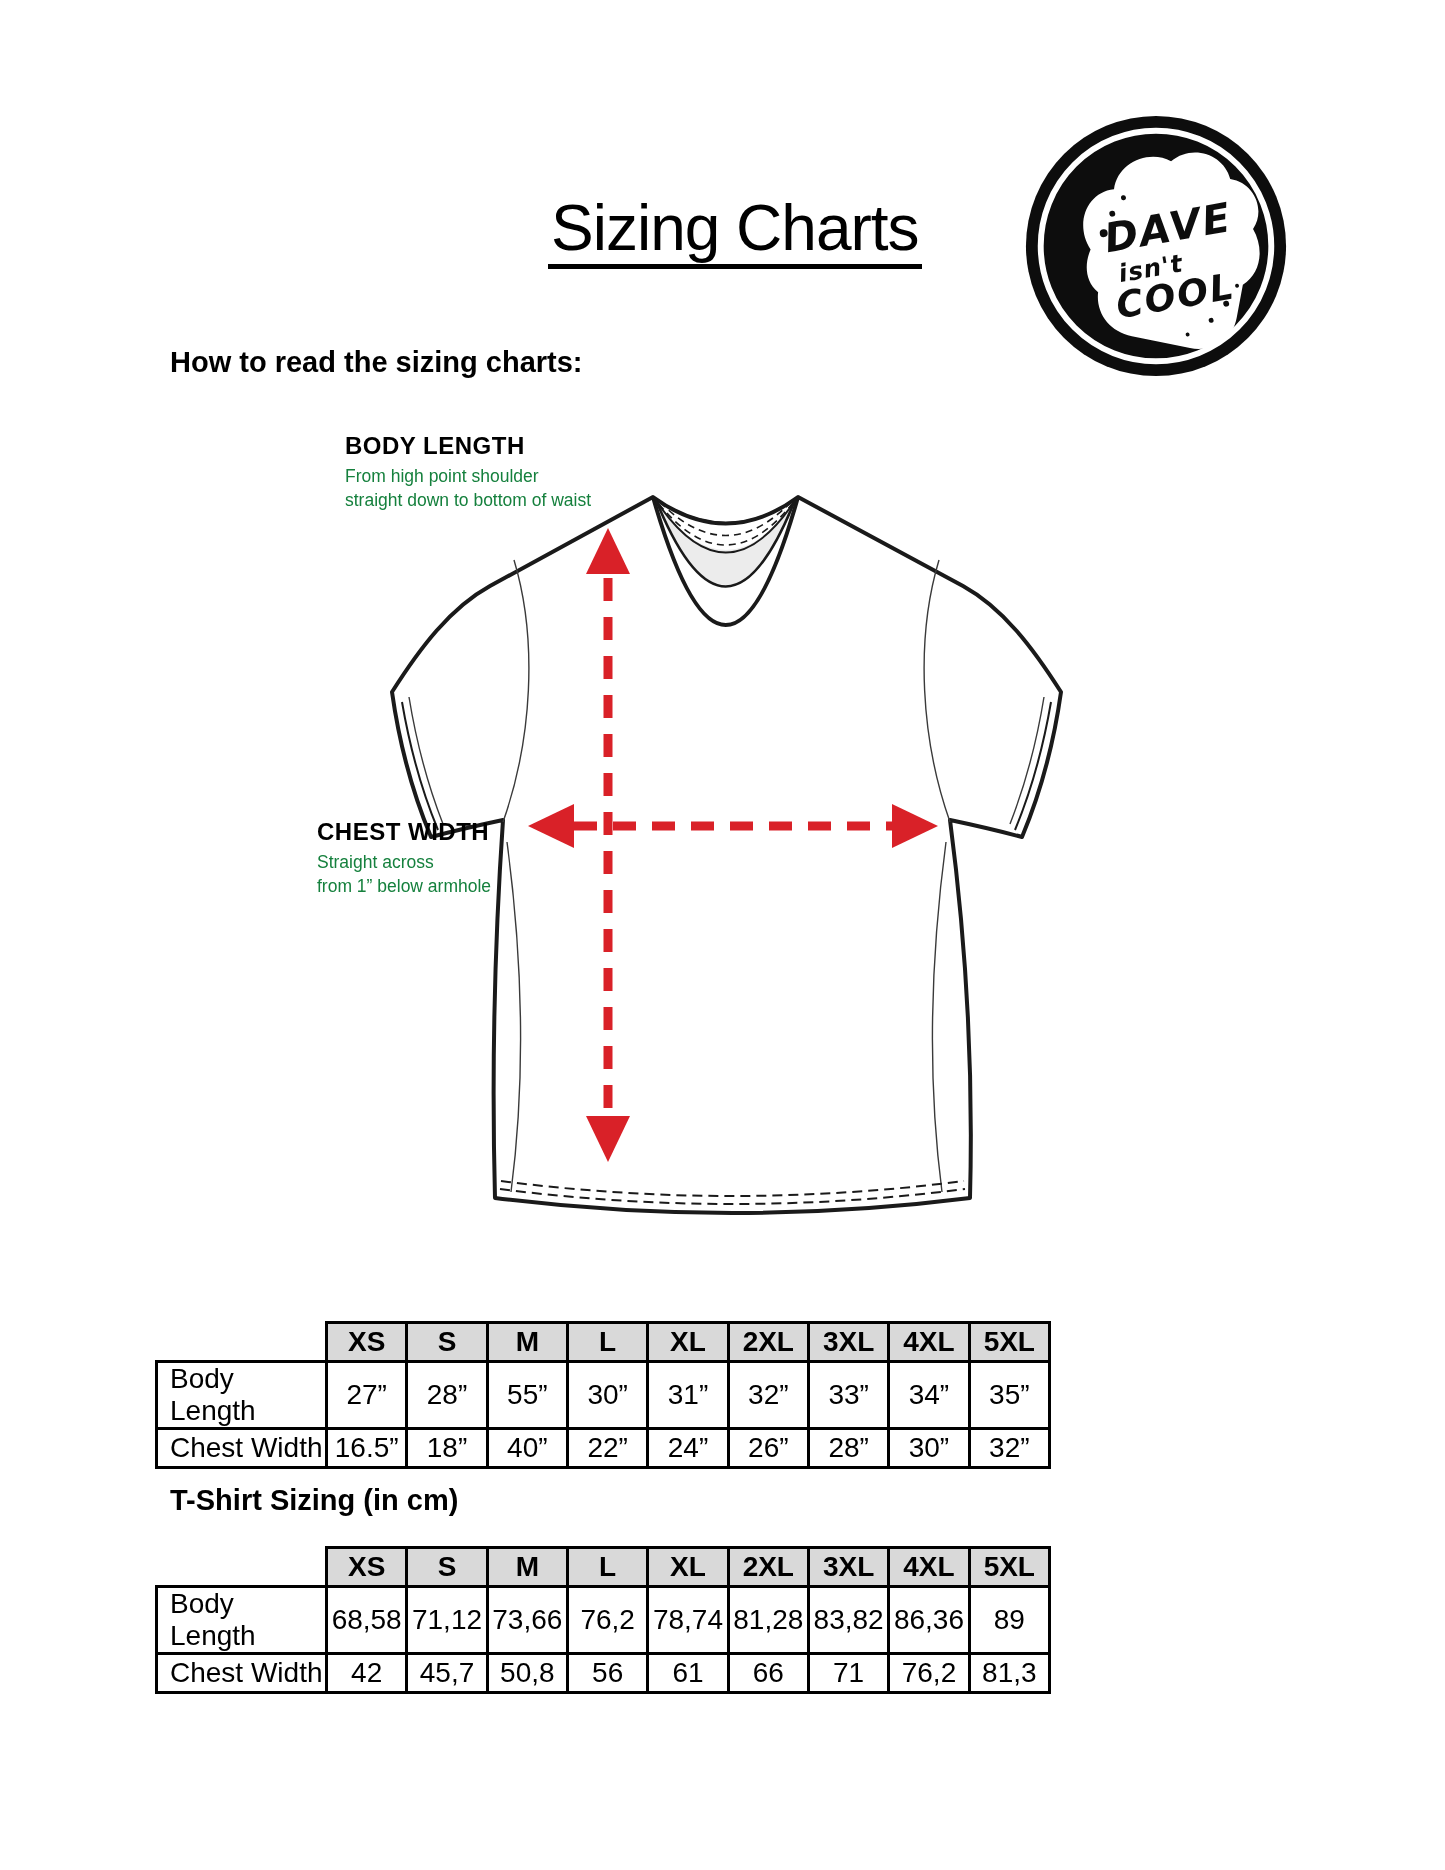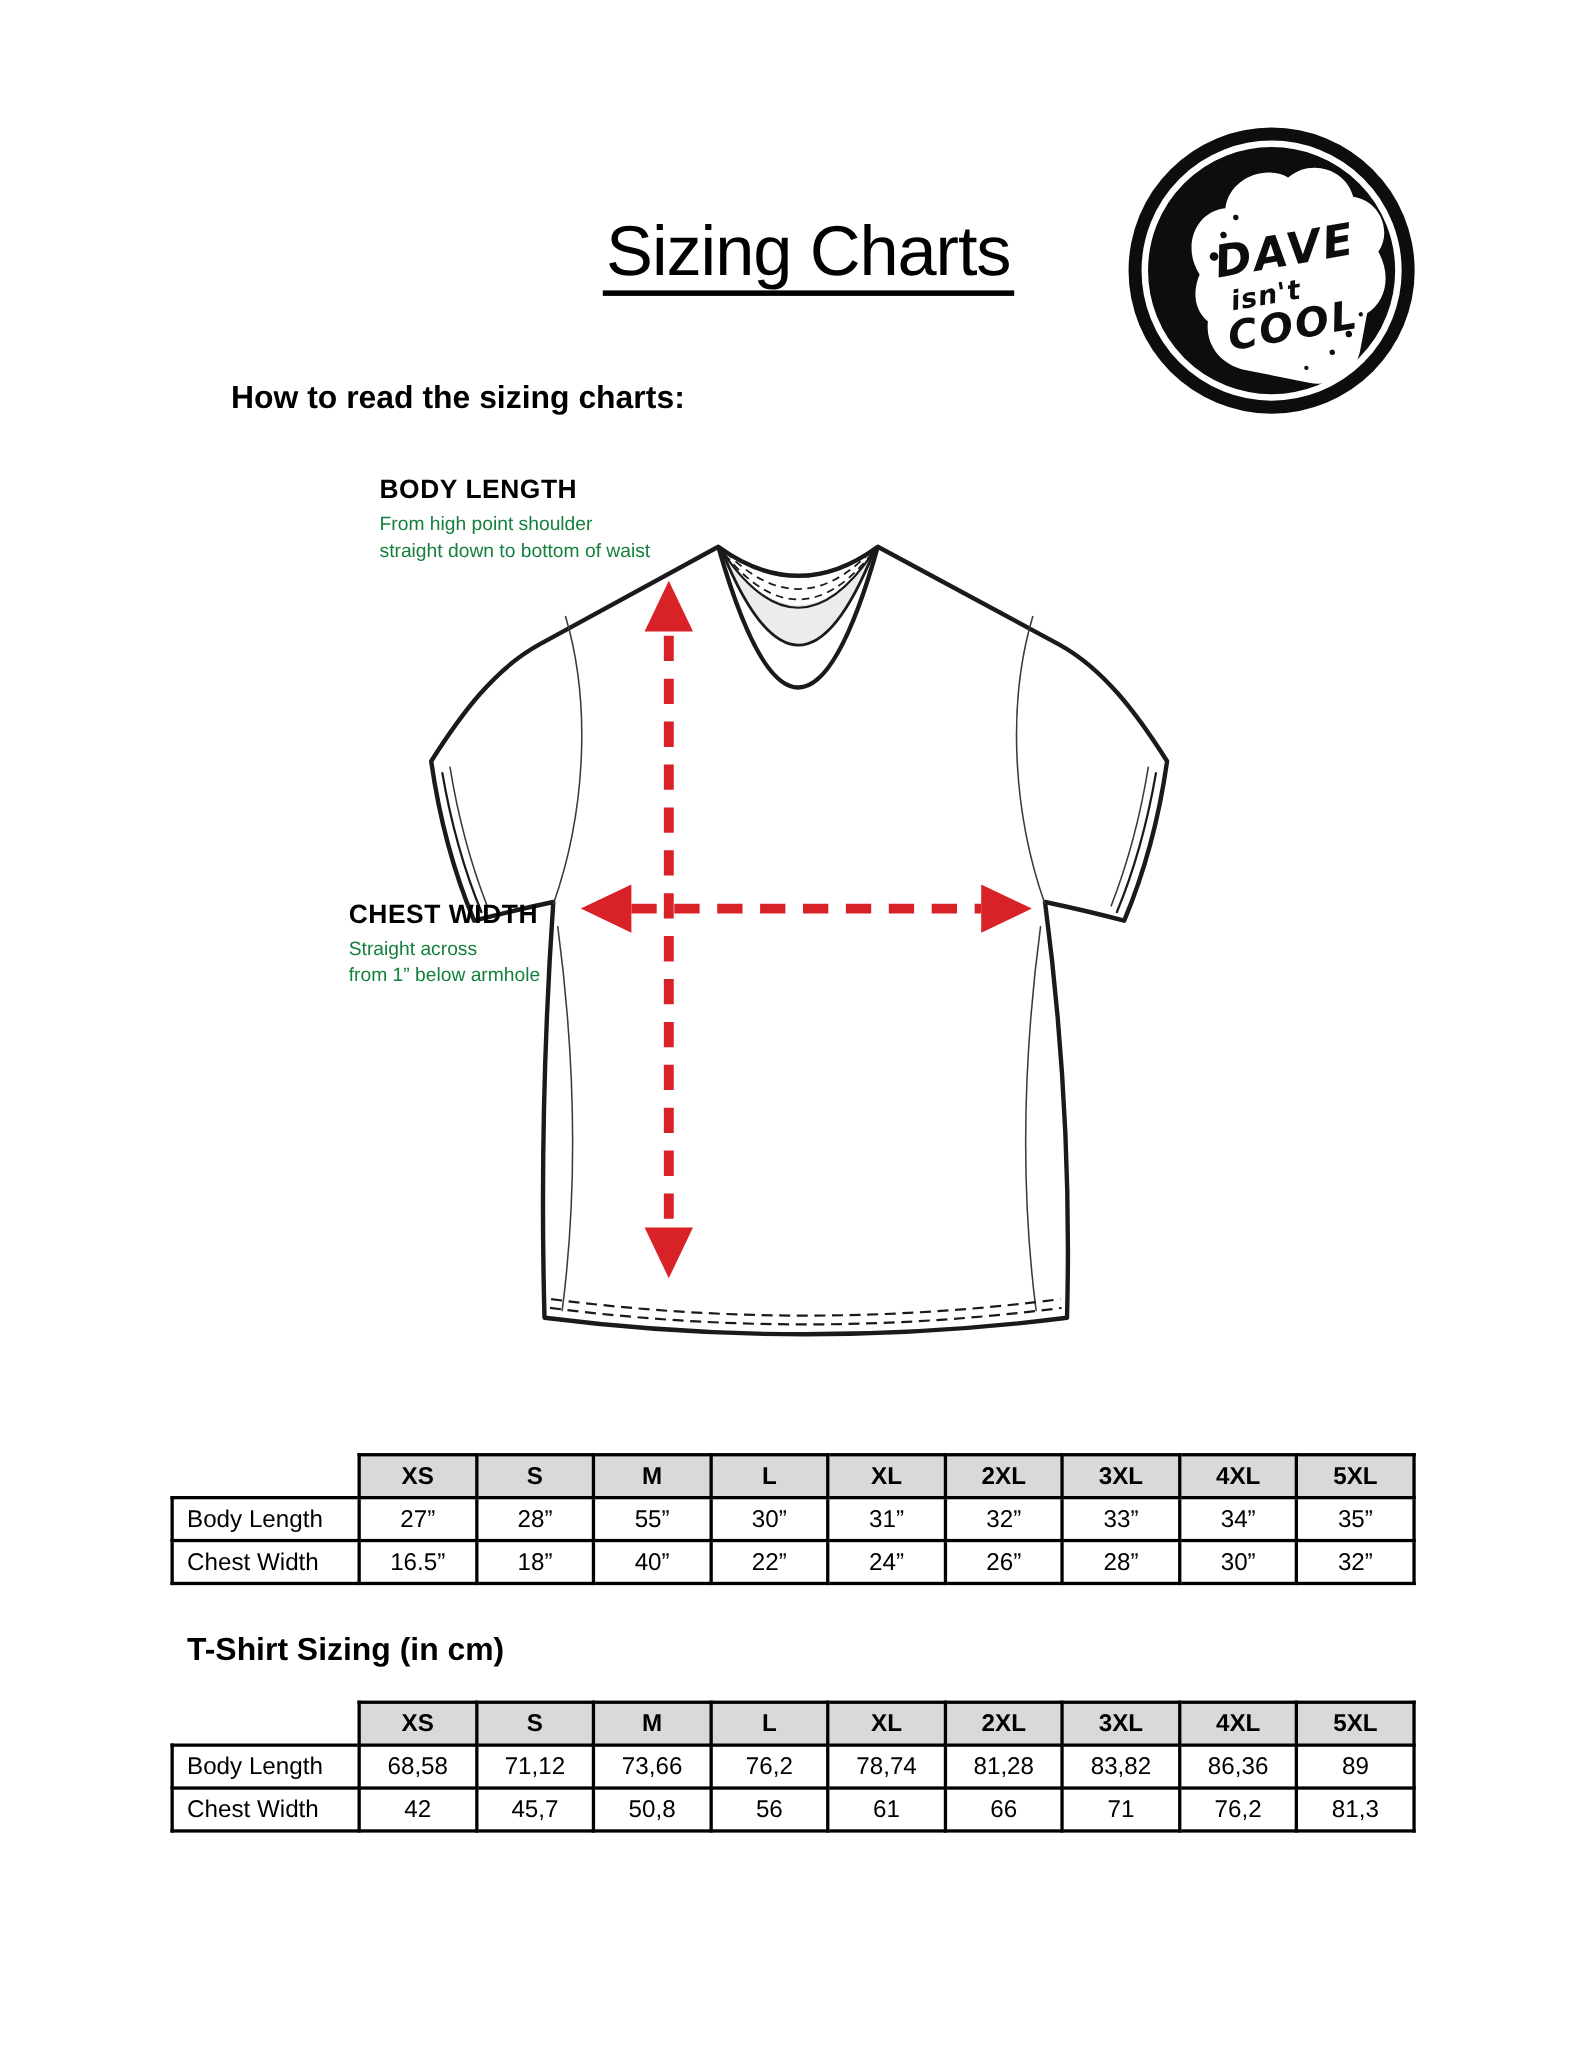--- a/index.html
+++ b/index.html
@@ -57,22 +57,22 @@
 
   .arrow-line { fill: none; stroke: var(--arrow-color); stroke-width: 9; stroke-dasharray: 23 16; }
   .arrow-head { fill: var(--arrow-color); stroke: none; }
 
   .logo-text { font-family: "DejaVu Sans", sans-serif; font-weight: bold; font-style: italic; fill: var(--logo-black); }
 
   .tbl {
     position: absolute;
     border-collapse: collapse;
     table-layout: fixed;
-    width: 1132px;
-    font-size: 22px;
+    width: 896px;
+    font-size: 28px;
     z-index: 2;
   }
   .tbl tr { height: 39px; }
   .tbl th, .tbl td {
     border: 3px solid #000;
     text-align: center;
     vertical-align: middle;
     padding: 0;
   }
   .tbl th { background: var(--hdr-bg); font-weight: bold; }
@@ -103,21 +103,21 @@
         <circle cx="178" cy="220" r="2.5"></circle>
         <circle cx="210" cy="190" r="2"></circle>
         <circle cx="152" cy="230" r="2"></circle>
       </g>
       <text class="logo-text" x="86" y="134" font-size="41" letter-spacing="2">DAVE</text>
       <text class="logo-text" x="94" y="166" font-size="25" letter-spacing="1">isn't</text>
       <text class="logo-text" x="86" y="202" font-size="37" letter-spacing="2">COOL</text>
     </g>
   </svg>
 
-  <div class="sec-head" style="left:170px; top:346px;margin-left:40px;">How to read the sizing charts:</div>
+  <div class="sec-head" style="left:170px; top:346px;">How to read the sizing charts:</div>
 
   <svg class="diagram-svg" width="820" height="860" viewBox="0 0 820 860">
 
     <path class="shirt-line" d="M 353 107 L 190 196
          C 150 218 120 258 92 302
          Q 103 380 131 447
          Q 165 438 203 430
          Q 190 620 195 808
          Q 432 838 670 808
          Q 675 620 650 430

